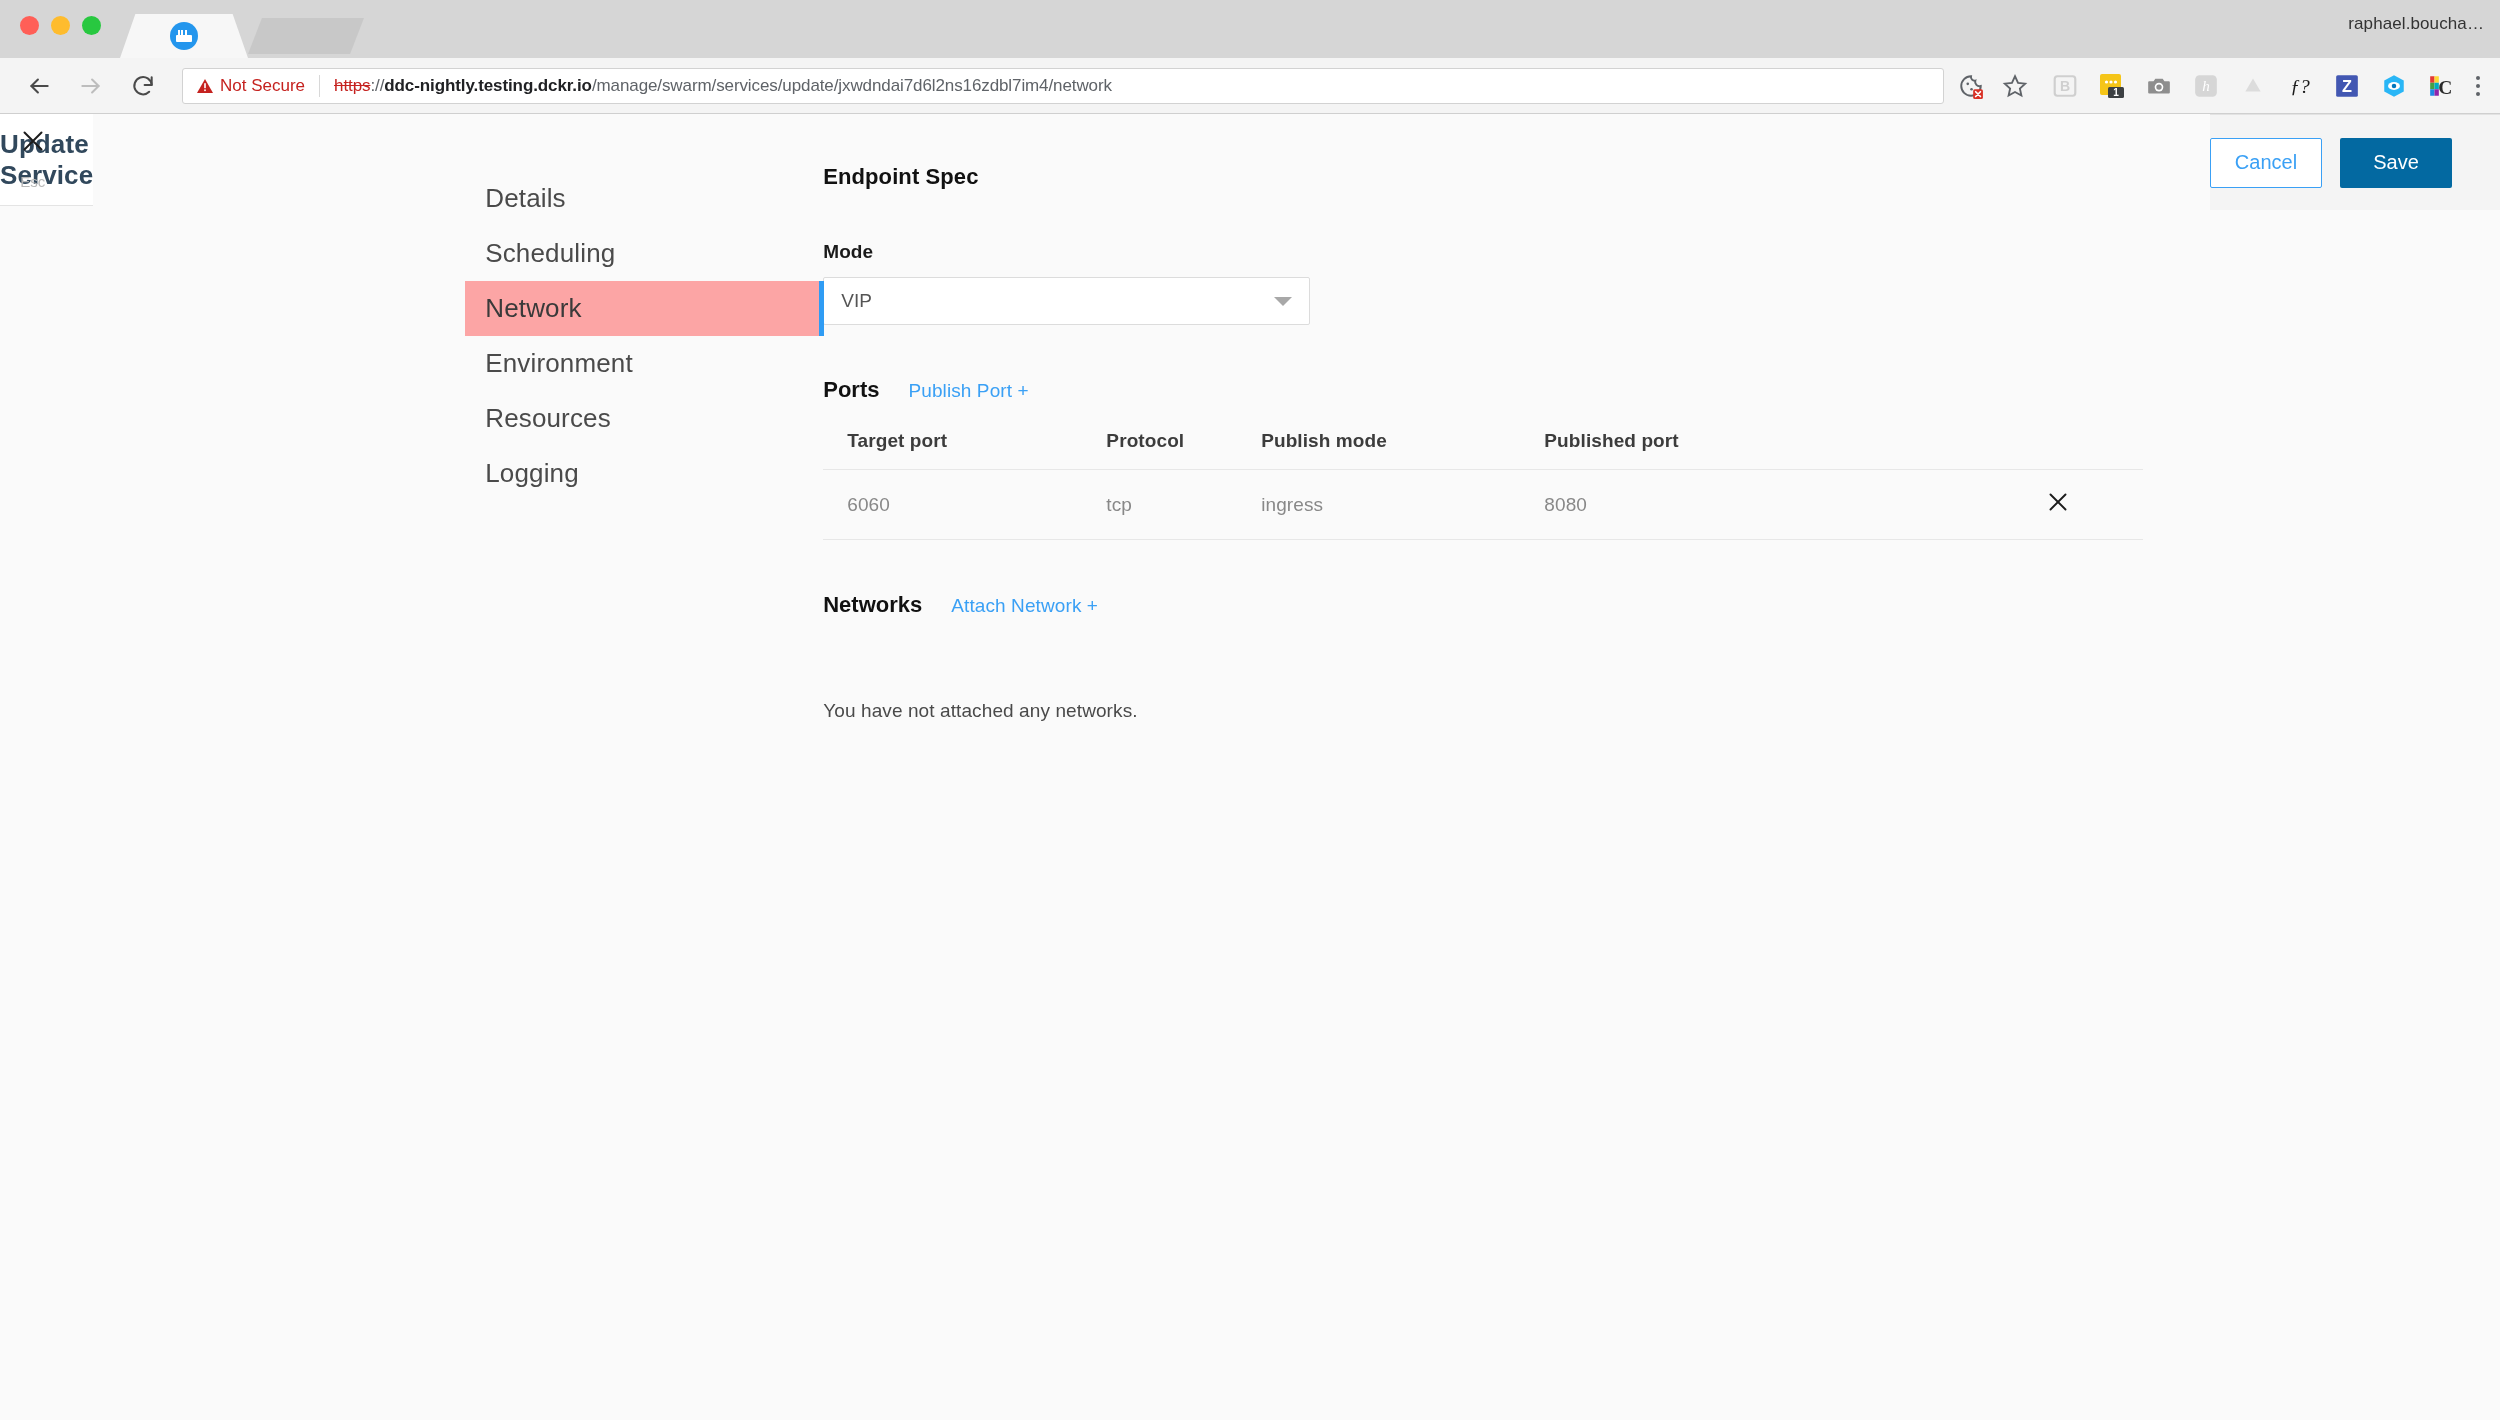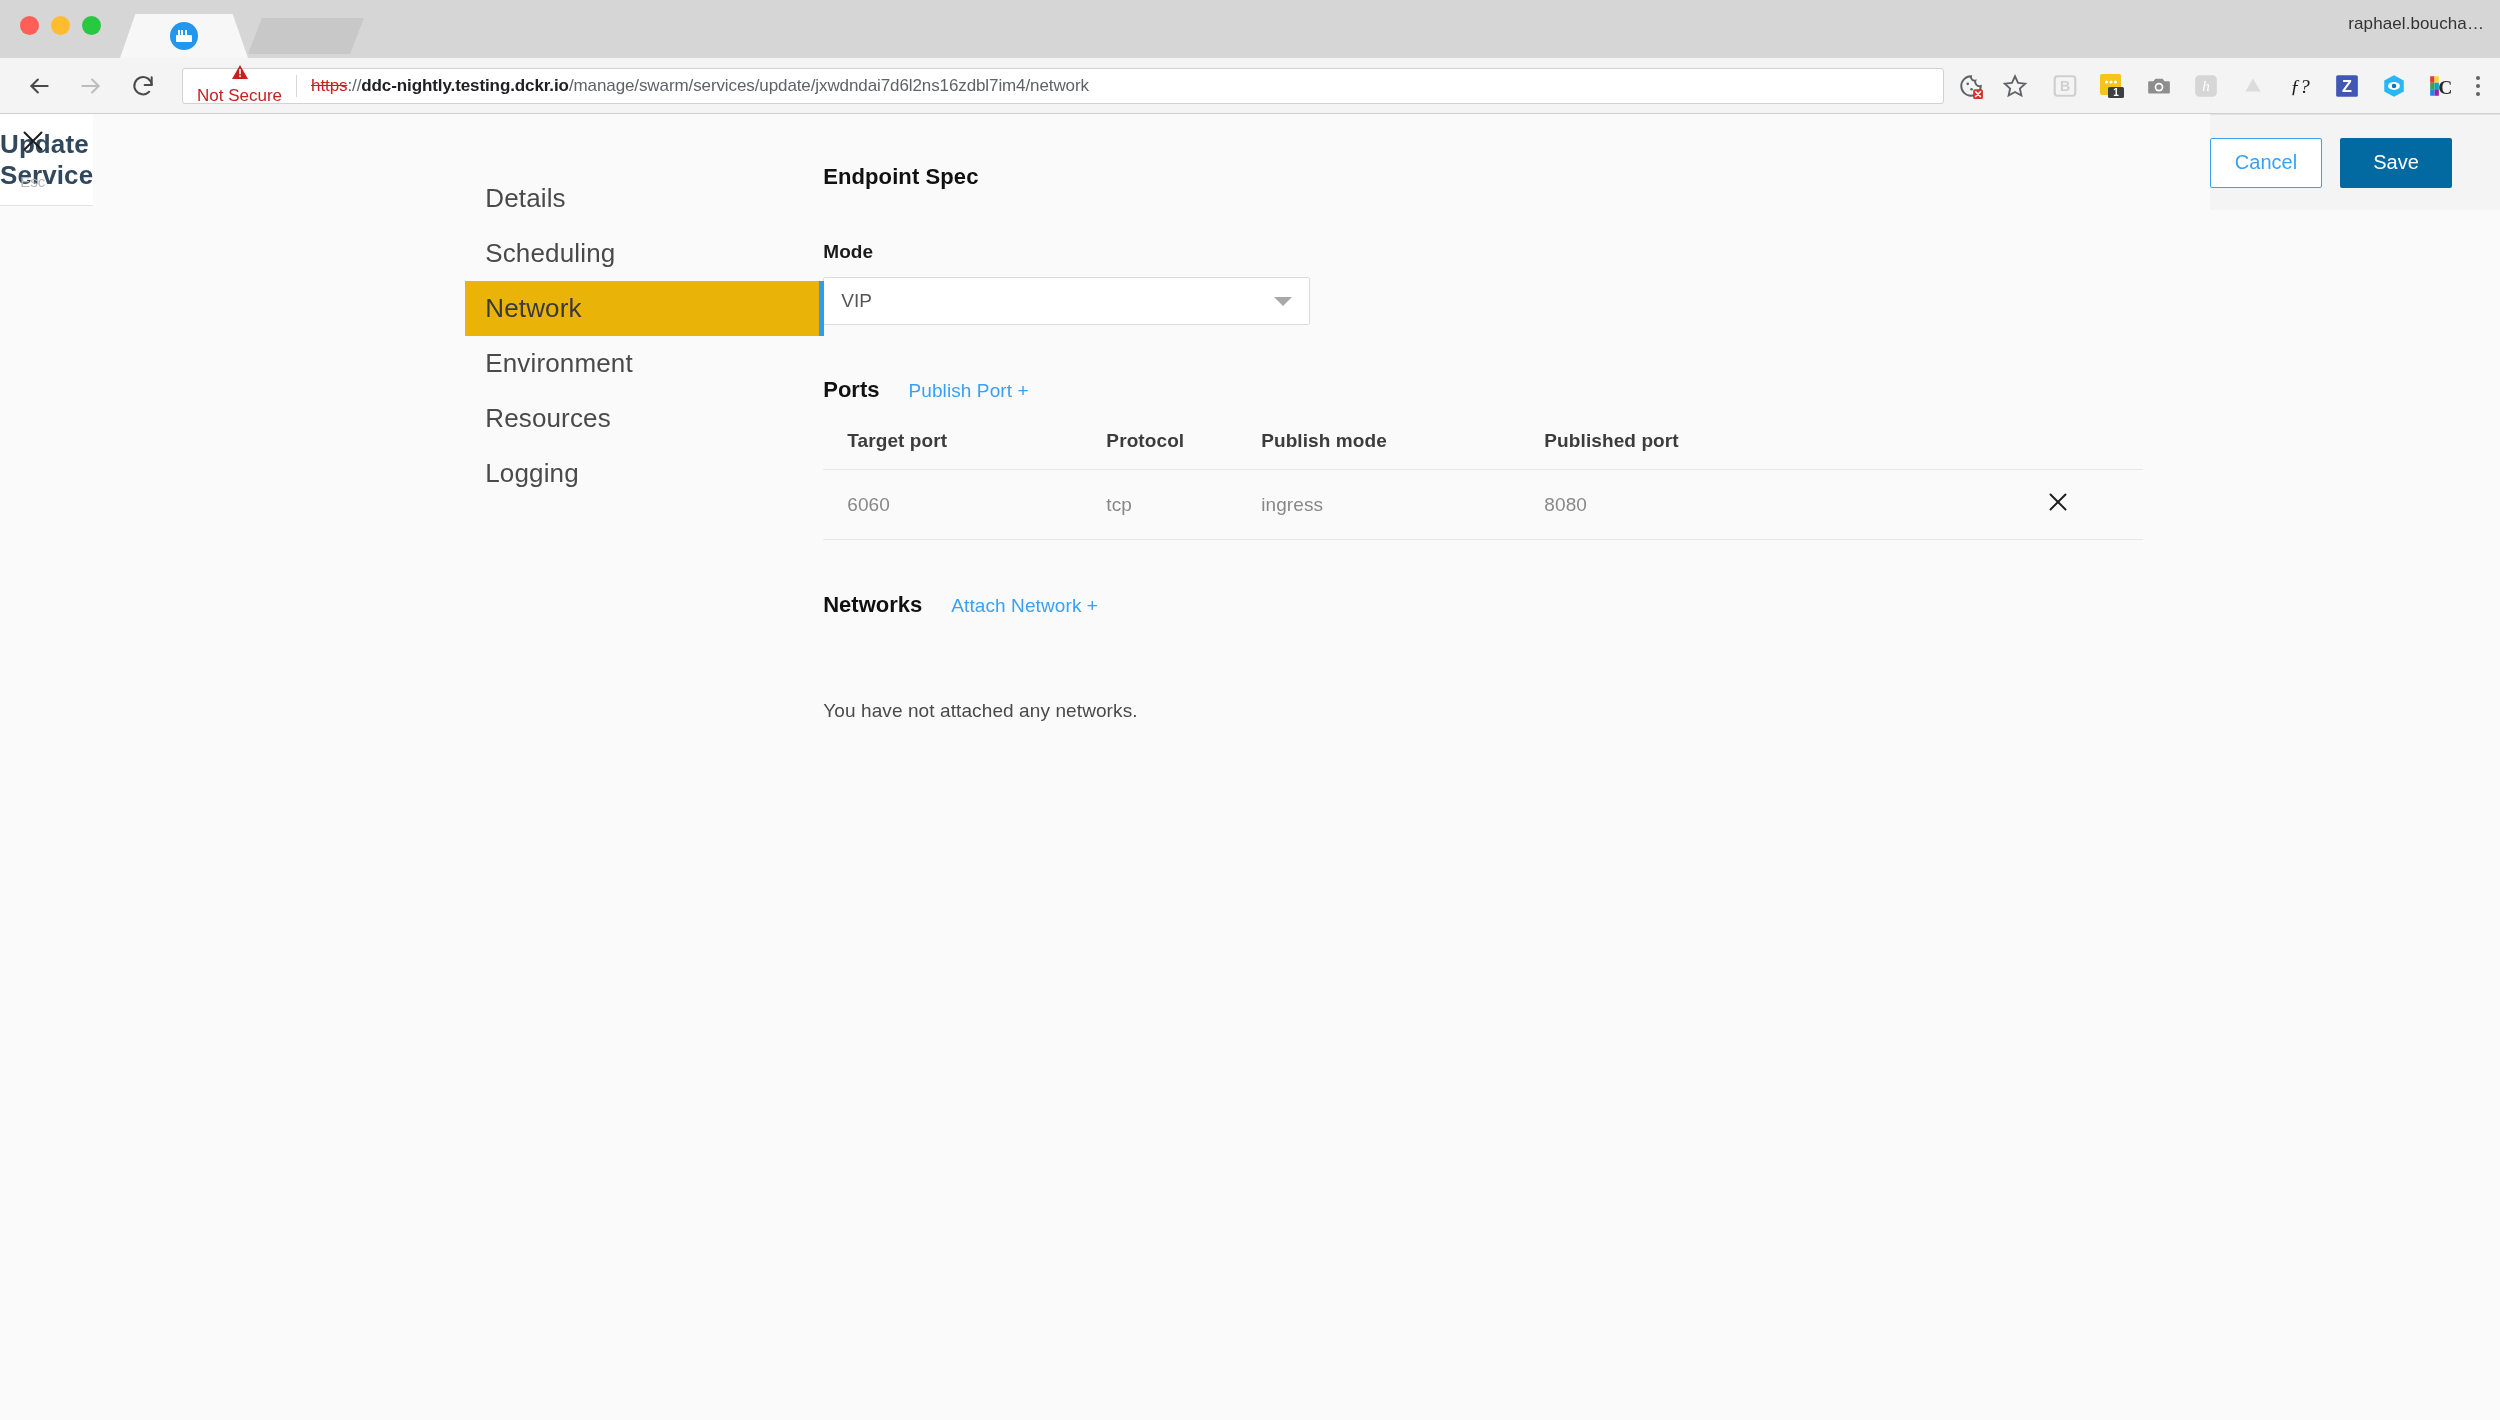--- a/index.html
+++ b/index.html
@@ -106,21 +106,21 @@
     background: #fff;
     border: 1px solid #d2d2d2;
     border-radius: 3px;
     display: flex;
     align-items: center;
     padding: 0 14px;
     min-width: 0;
   }
   .not-secure {
     display: flex; align-items: center; gap: 7px;
-    color: #c5221f; font-size: 17px; white-space: nowrap; flex-direction: column;
+    color: #c5221f; font-size: 17px; white-space: nowrap;
   }
   .warn-tri { width: 16px; height: 14px; display: block; }
   .omni-div {
     width: 1px; height: 22px; background: #d8d8d8;
     margin: 0 14px;
   }
   .url { font-size: 17px; white-space: nowrap; overflow: hidden; letter-spacing: -0.1px; }
   .url .scheme { color: #c5221f; text-decoration: line-through; }
   .url .sep    { color: #5f6368; }
   .url .host   { color: #202124; font-weight: 600; }
@@ -188,21 +188,21 @@
     display: flex;
     align-items: center;
     padding-left: 20px;
     font-size: 26px;
     color: #4a4a4a;
     position: relative;
     cursor: pointer;
     letter-spacing: 0.15px;
   }
   .nav-item.active {
-    background: #eab308;
+    background: #fca5a5;
     color: #3a3a3a;
   }
   .nav-item.active::after {
     content: "";
     position: absolute;
     right: -1px; top: 0;
     width: 5px; height: 100%;
     background: #2f9cf4;
   }
 

